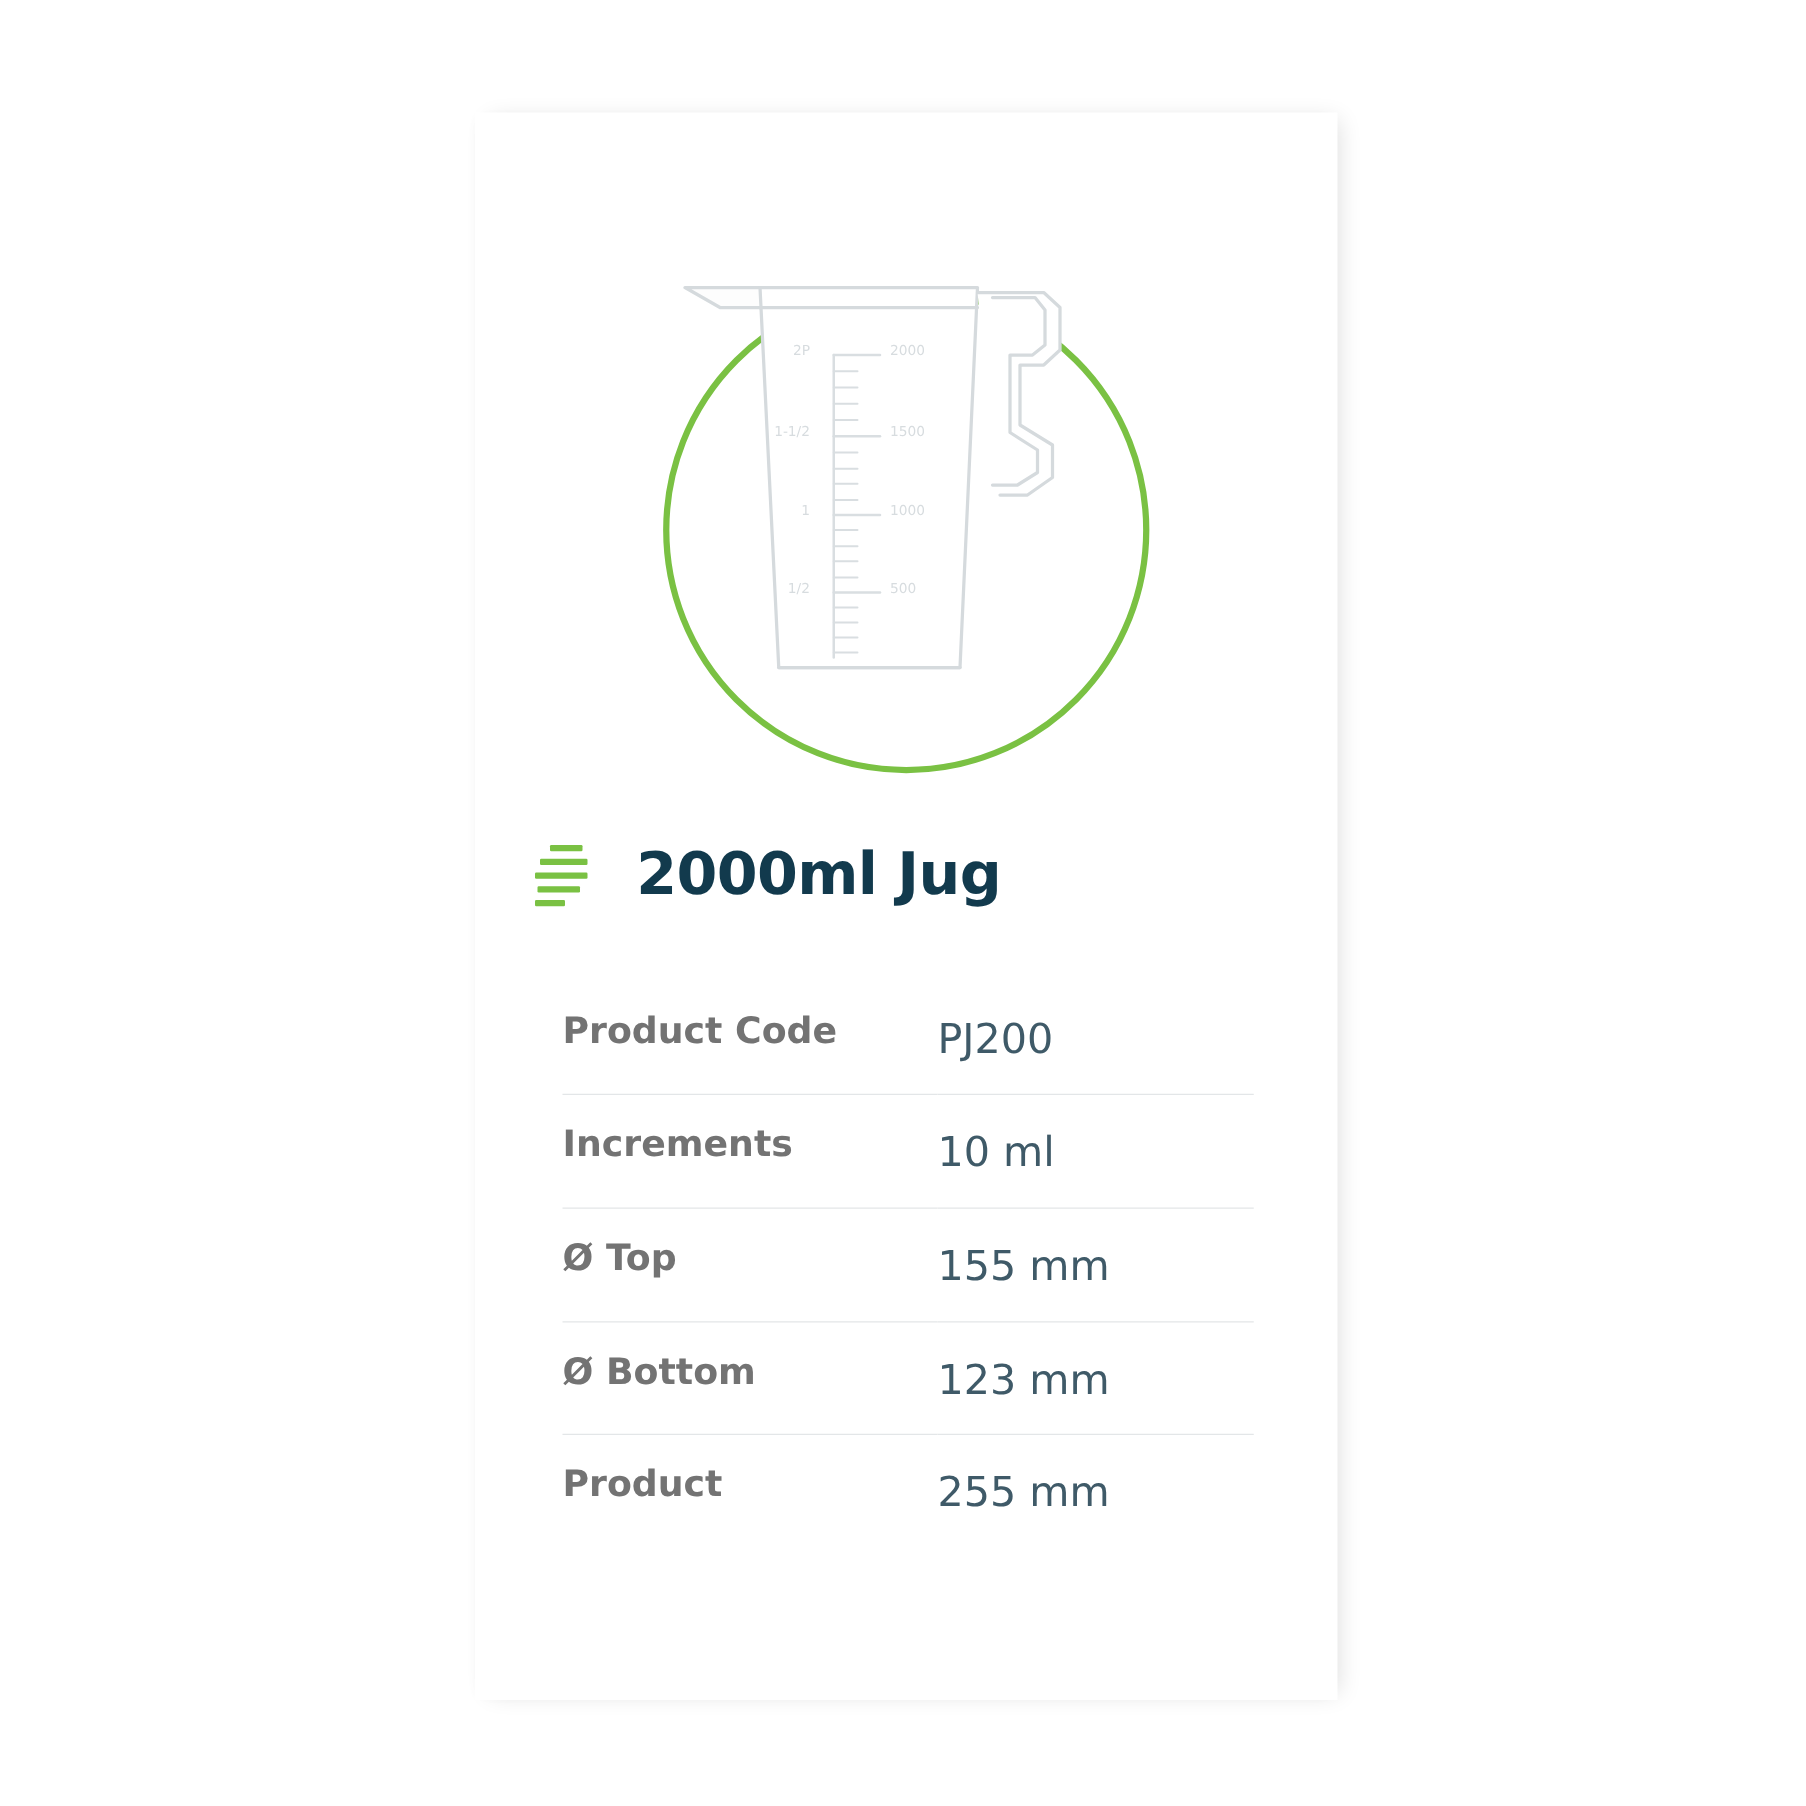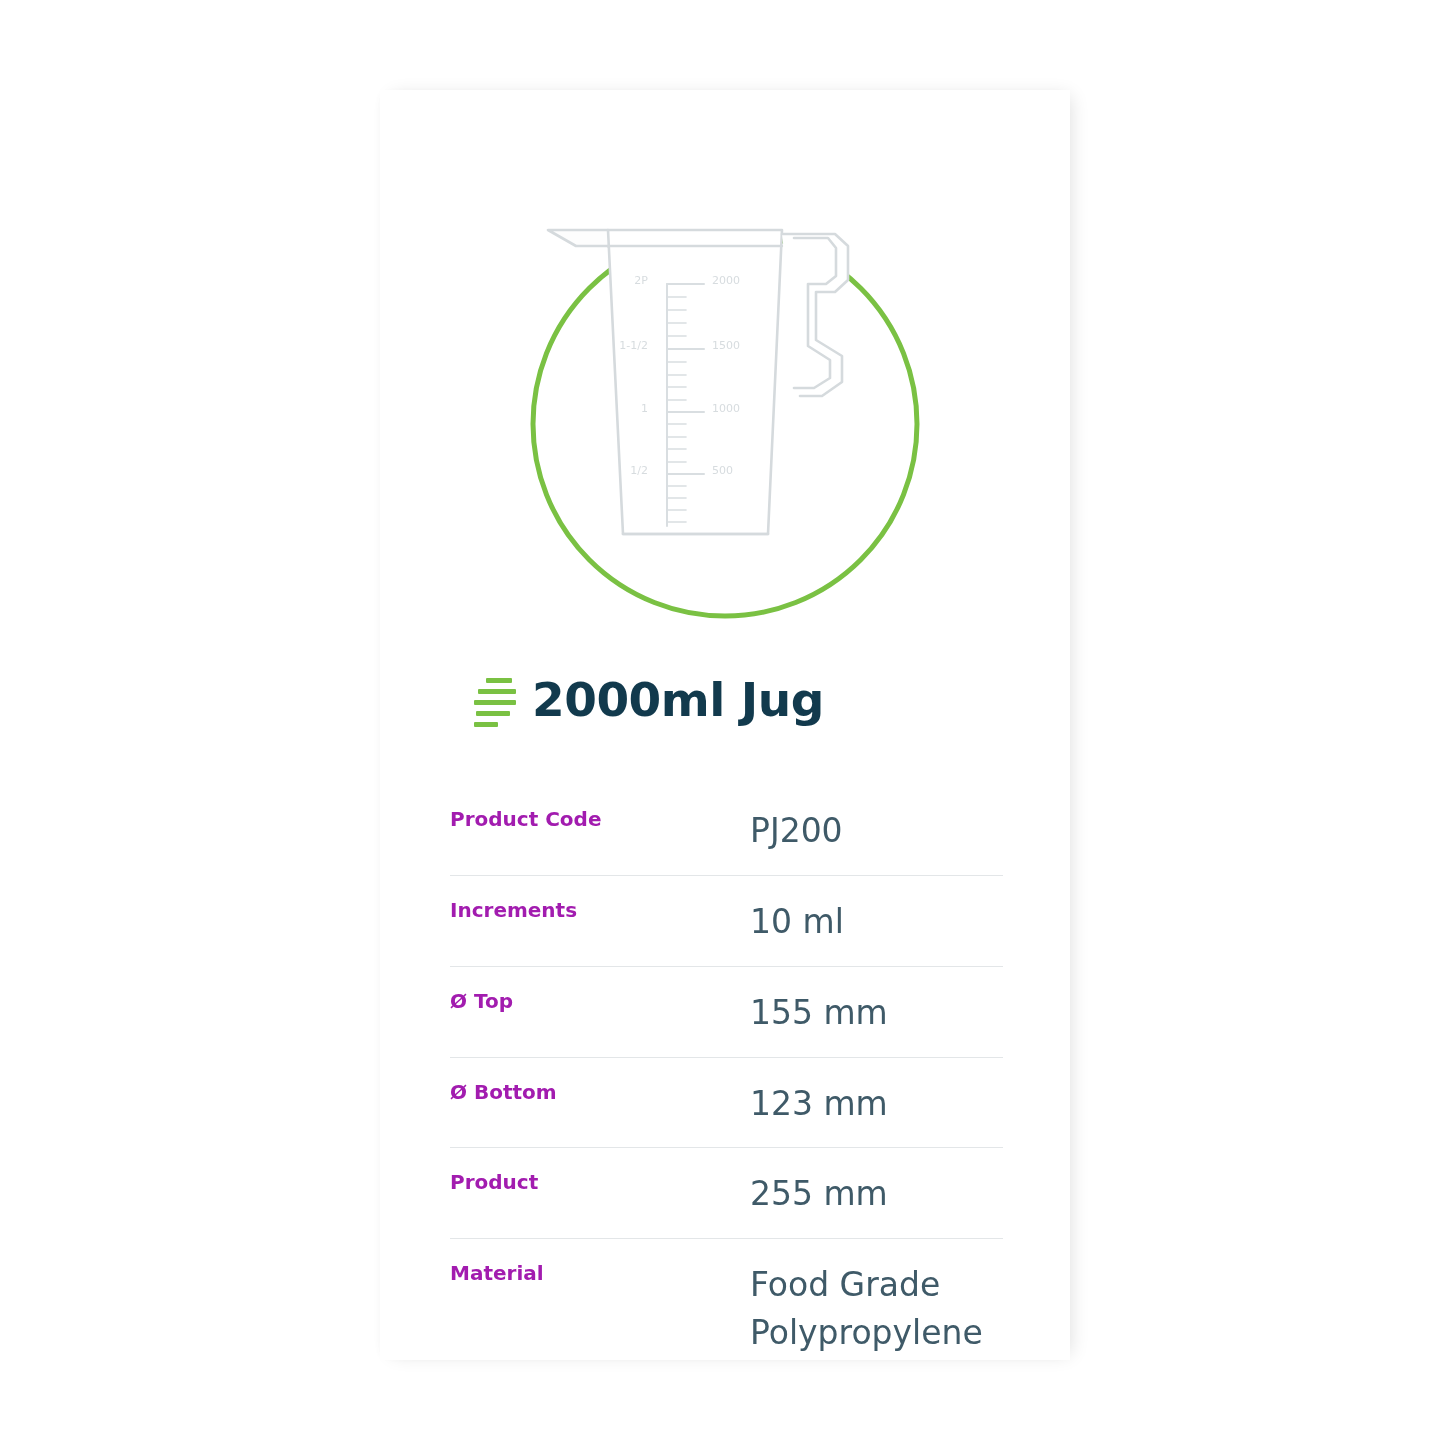--- a/index.html
+++ b/index.html
@@ -36,25 +36,25 @@
     left: 380px;
     top: 134px;
     width: 690px;
     height: 500px;
   }
   .hero svg { display: block; }
 
   
   .title-row {
     position: absolute;
-    left: 474px;
+    left: 428px;
     top: 672px;
     display: flex;
-    align-items: center;
-    gap: 16px;
+    align-items: flex-start;
+    gap: 39px;
   }
   .title-mark {
     width: 42px;
     height: 52px;
     position: relative;
   }
   .title-mark i {
     position: absolute;
     left: 0;
     height: 5px;
@@ -89,23 +89,23 @@
     border-bottom: 1px solid #e3e6e8;
   }
   .spec-table tr:last-child {
     border-bottom: none;
   }
   .spec-table td {
     vertical-align: top;
     padding: 22px 0 20px 0;
   }
   .spec-label {
-    font-size: 20px;
+    font-size: 29px;
     font-weight: bold;
-    color: #a21caf;
+    color: #737373;
     width: 300px;
     white-space: nowrap;
   }
   .spec-value {
     font-size: 33px;
     font-weight: normal;
     color: #3f5a68;
     line-height: 1.45;
   }
 </style>
@@ -199,20 +199,16 @@
         <td class="spec-value">155 mm</td>
       </tr>
       <tr>
         <td class="spec-label">Ø Bottom</td>
         <td class="spec-value">123 mm</td>
       </tr>
       <tr>
         <td class="spec-label">Product</td>
         <td class="spec-value">255 mm</td>
       </tr>
-      <tr>
-        <td class="spec-label">Material</td>
-        <td class="spec-value">Food Grade Polypropylene</td>
-      </tr>
     </tbody>
   </table>
 
 </div>
 
 </body></html>

